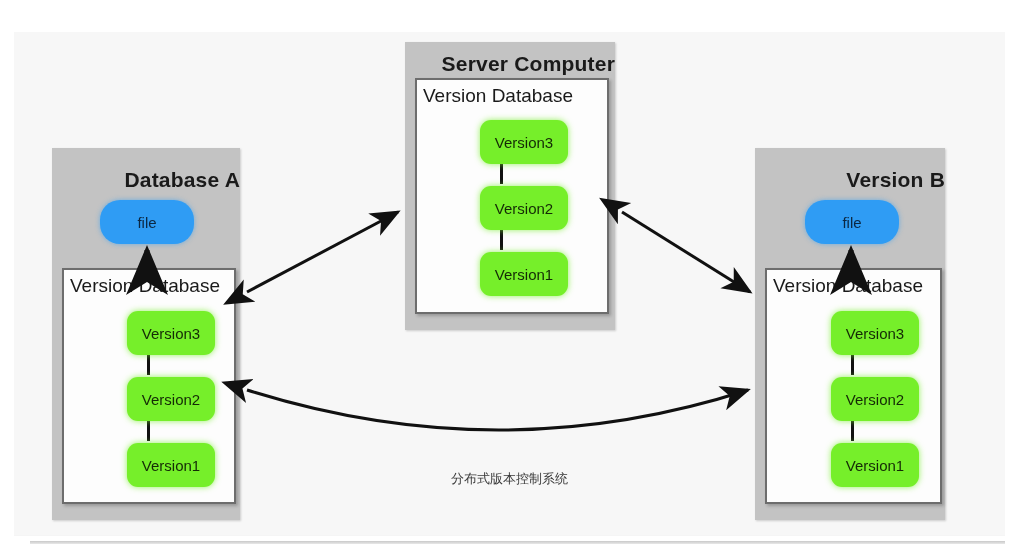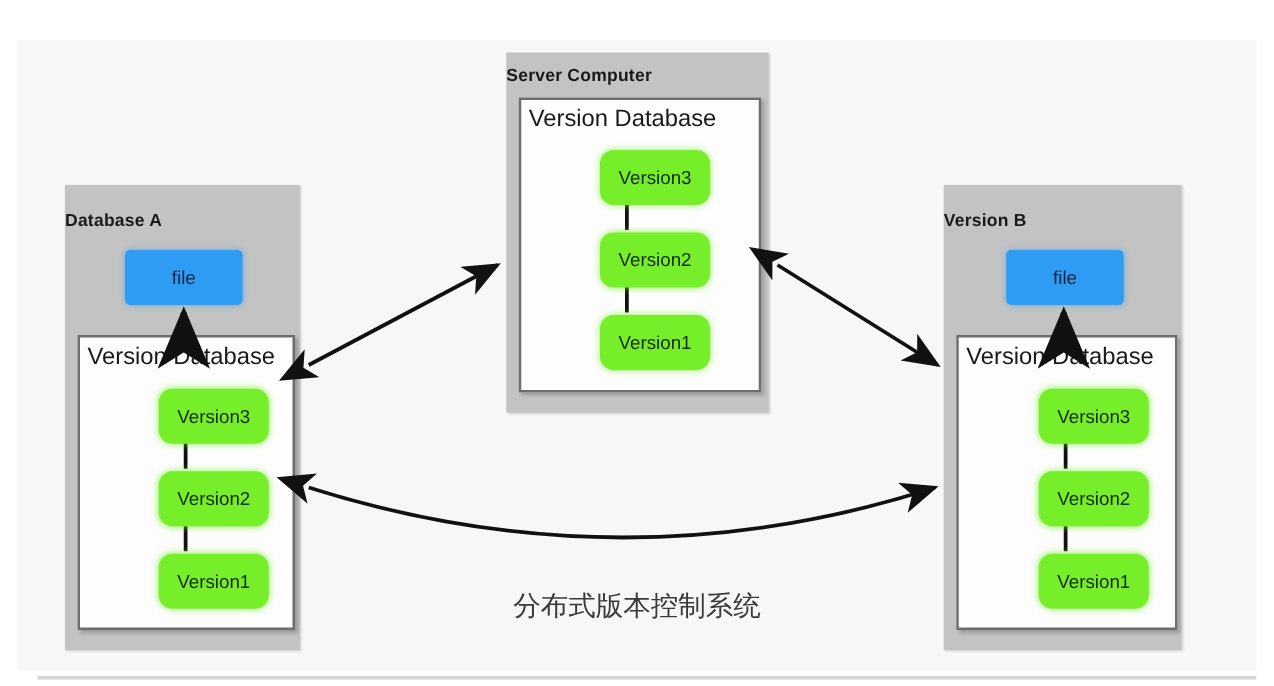--- a/index.html
+++ b/index.html
@@ -37,23 +37,23 @@
   
   .machine {
     position: absolute;
     background: #c3c3c3;
     box-shadow: 1px 1px 2px rgba(0,0,0,0.18);
   }
   .machine-title {
     position: absolute;
     left: 0;
     width: 100%;
-    text-align: left;
+    text-align: right;
     color: #1a1a1a;
-    font-size: 14px;
+    font-size: 21px;
     font-weight: 700;
     letter-spacing: 0.2px;
     white-space: nowrap;
   }
 
   
   .vdb {
     position: absolute;
     background: #fdfdfd;
     border: 2px solid #6d6d6d;
@@ -83,21 +83,21 @@
     justify-content: center;
     box-shadow: 0 0 6px rgba(118,239,42,0.75);
     white-space: nowrap;
     margin-left: 23px;
   }
 
   
   .fnode {
     position: absolute;
     background: #2f9cf4;
-    border-radius: 4px;
+    border-radius: 20px;
     color: #0b2742;
     font-size: 15px;
     display: flex;
     align-items: center;
     justify-content: center;
     box-shadow: 0 0 5px rgba(47,156,244,0.6);
     white-space: nowrap;
   }
 
   
@@ -115,21 +115,21 @@
     height: 549px;
     pointer-events: none;
   }
 
   .caption {
     position: absolute;
     left: 0;
     top: 470px;
     width: 1019px;
     text-align: center;
-    font-size: 22px;
+    font-size: 13px;
     color: #3a3a3a;
     font-family: "DejaVu Sans", sans-serif;
   }
 </style>
 </head>
 <body>
 
 <div id="stage">
 
   <div id="canvas"></div>

